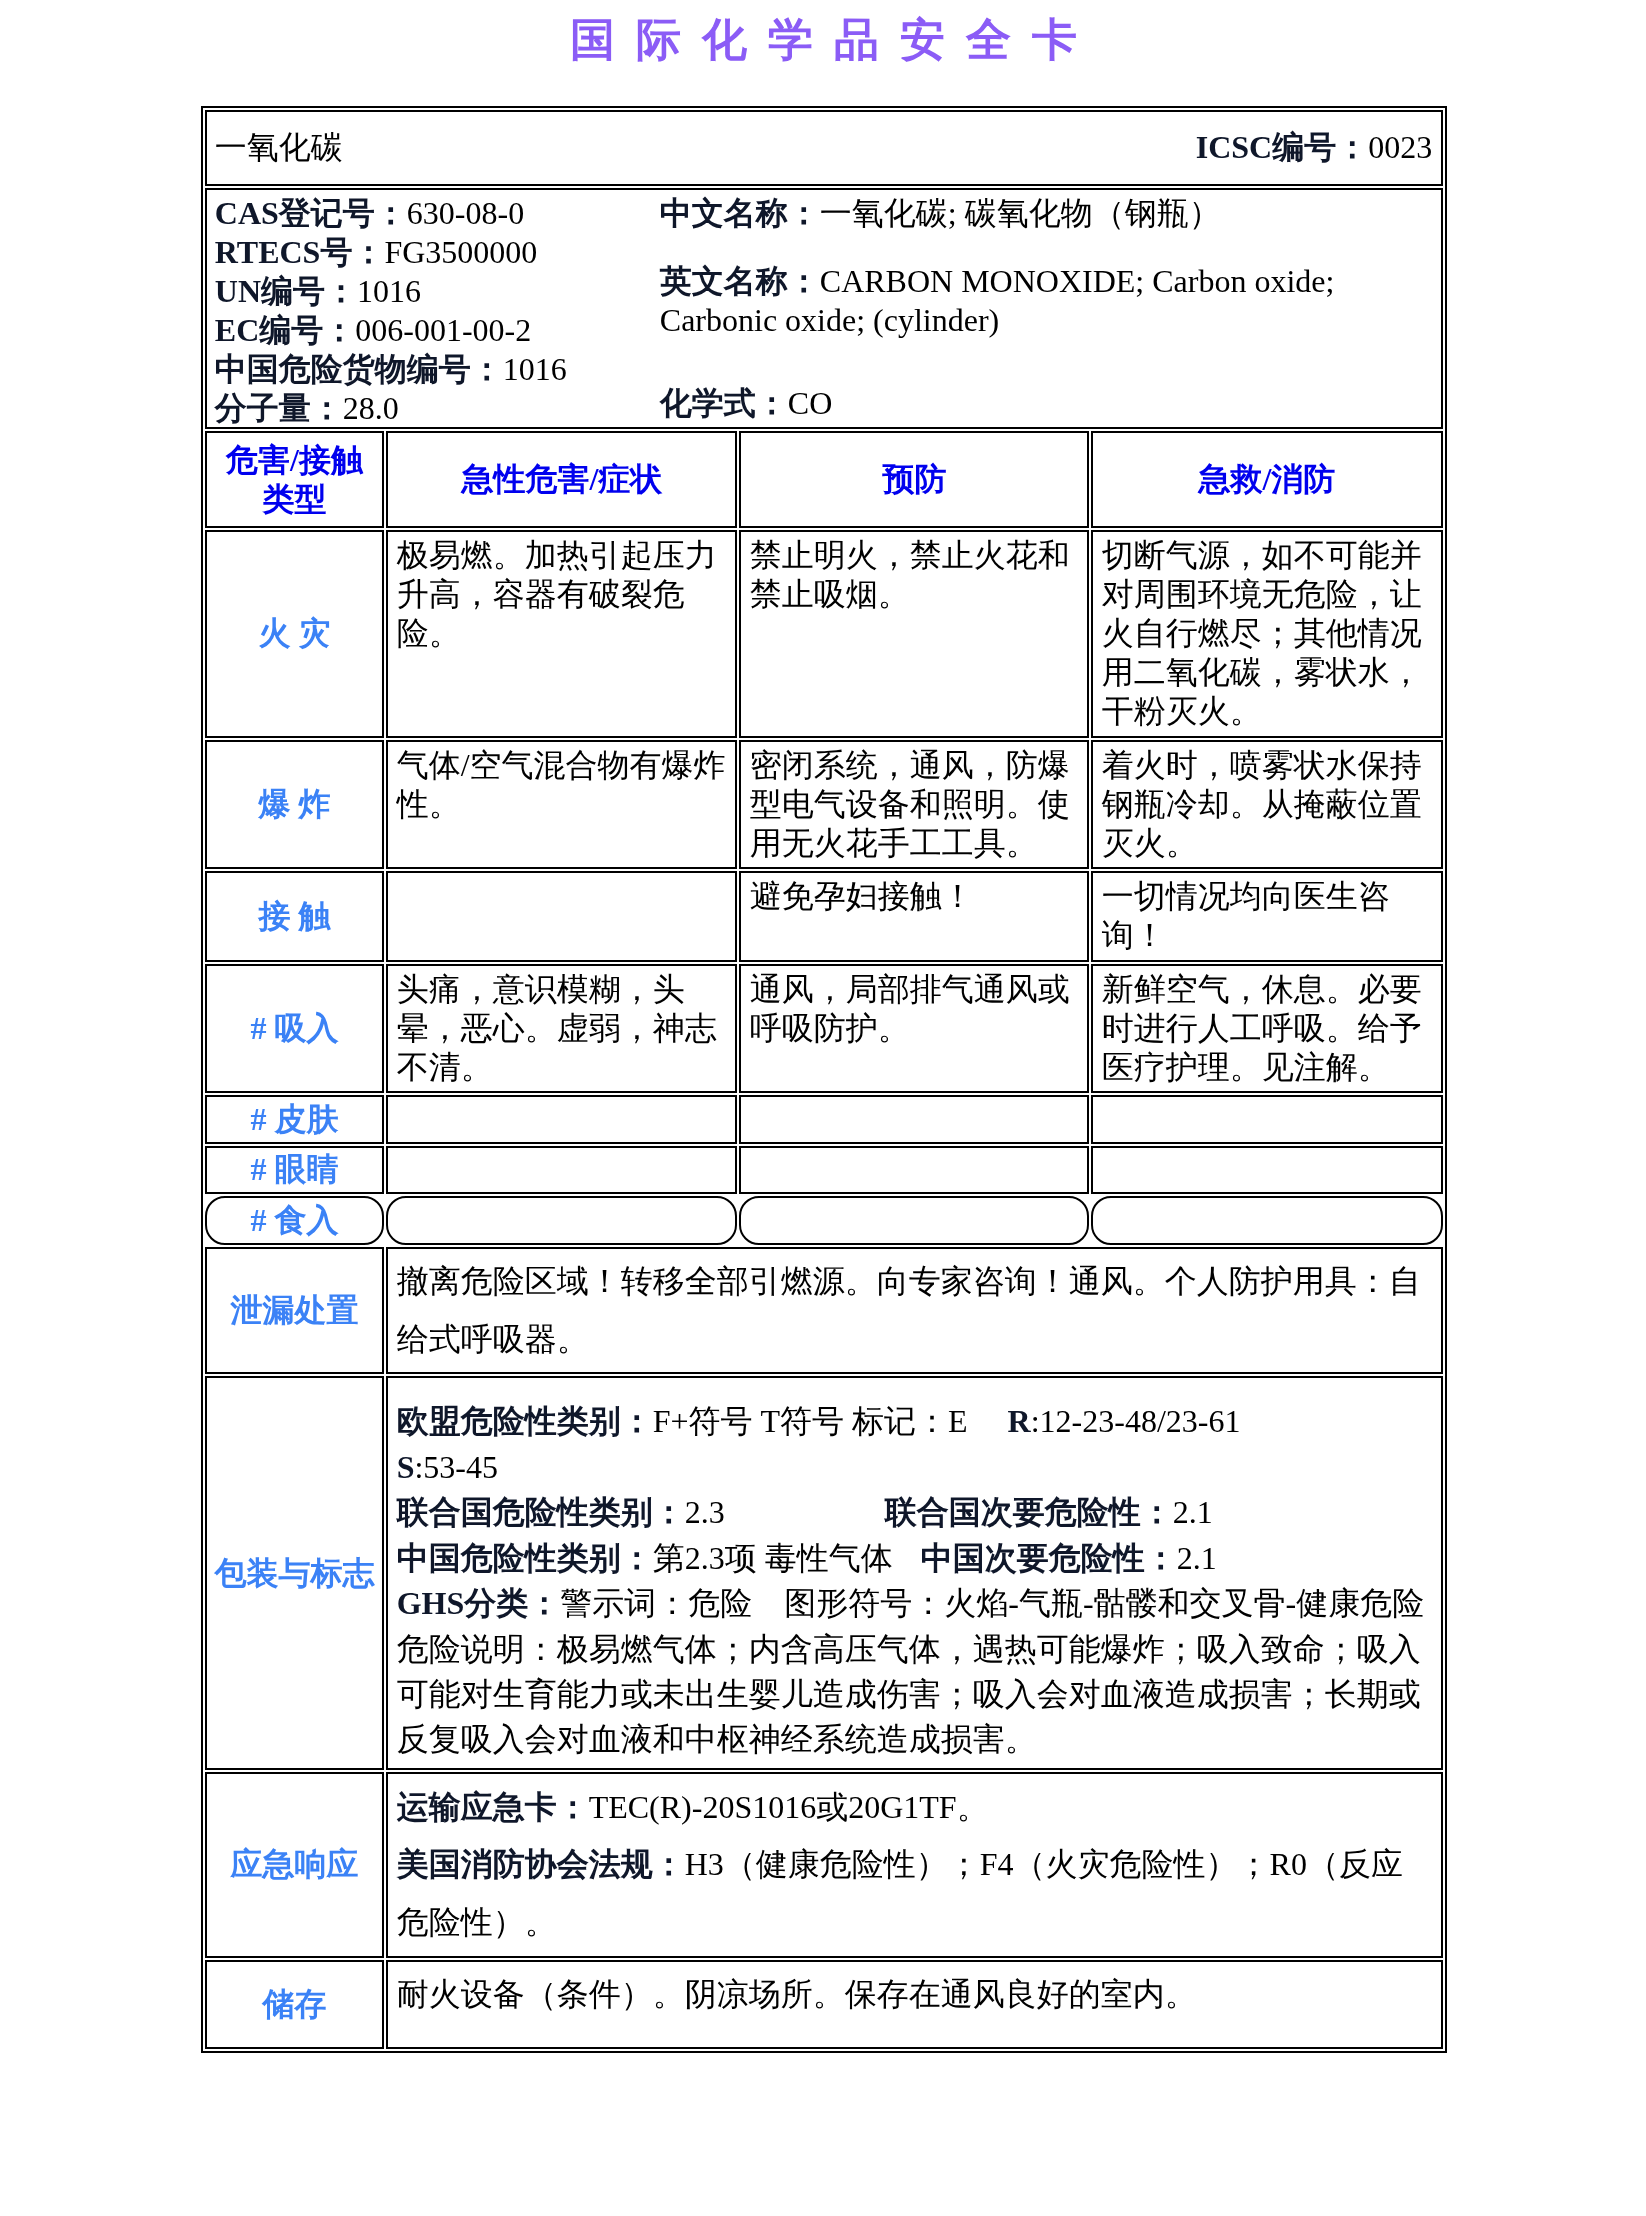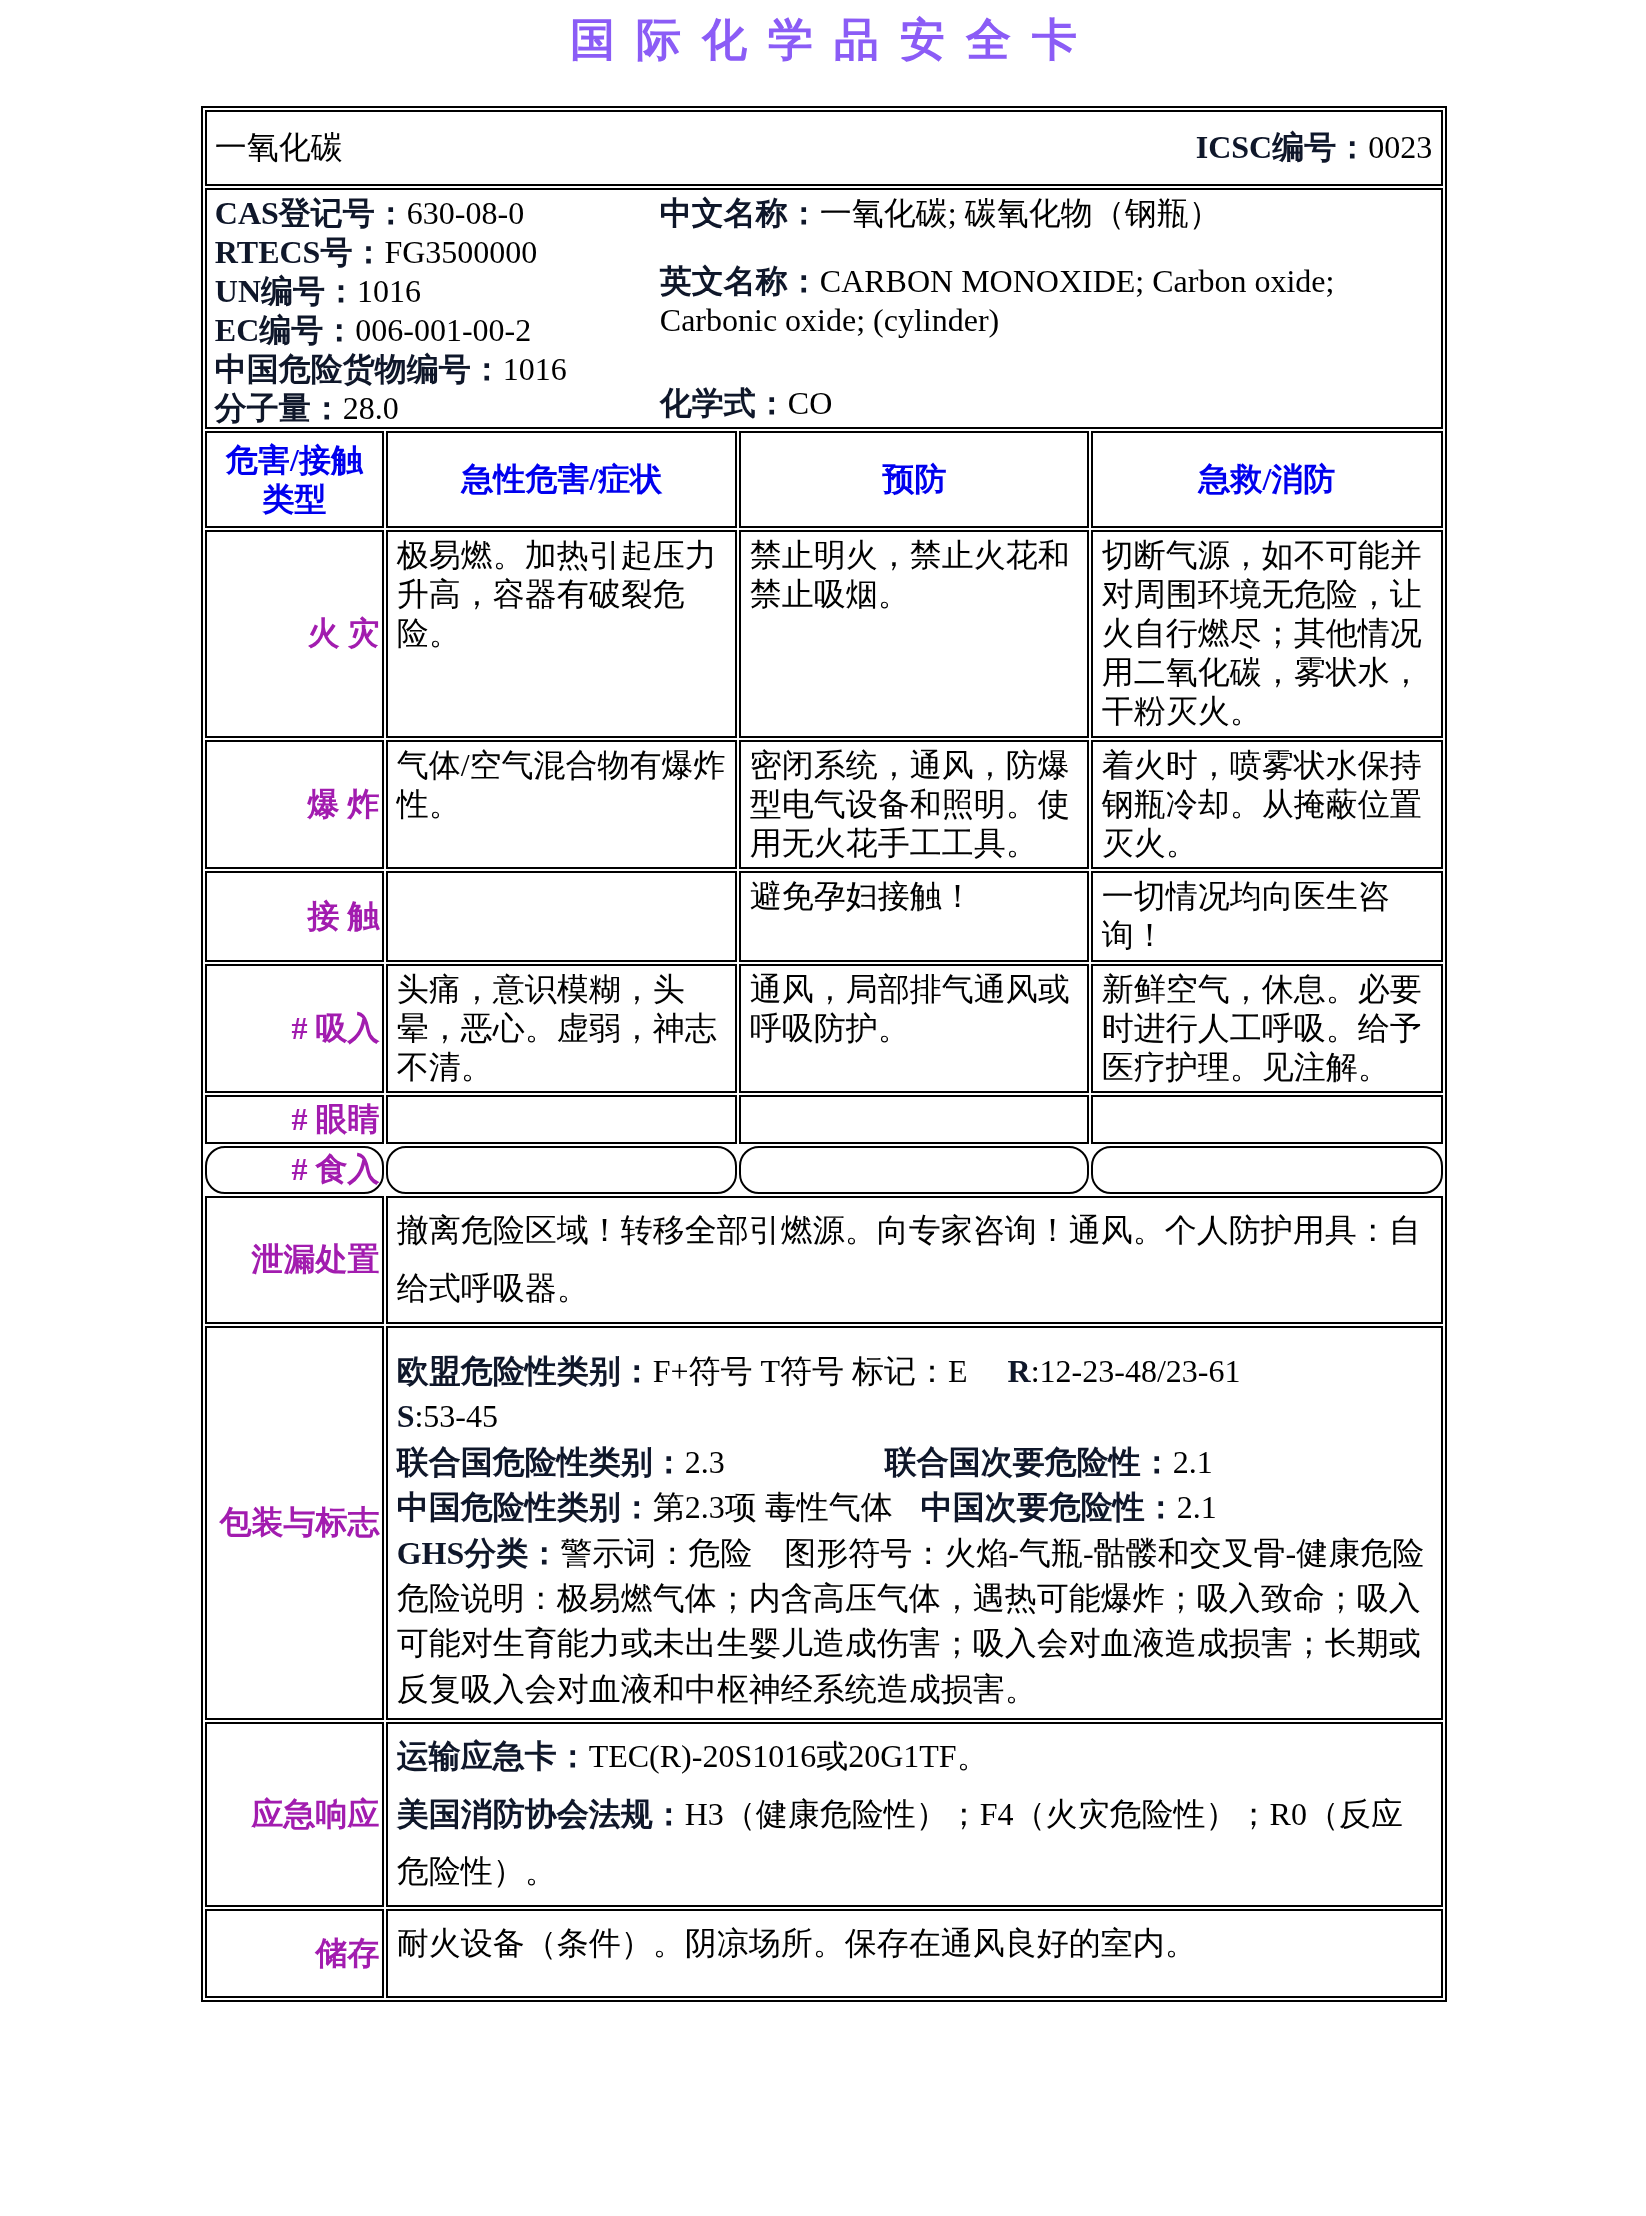--- a/index.html
+++ b/index.html
@@ -56,22 +56,22 @@
   .ident-right .en-line { margin-top: 29px; }
   .ident-right .formula-line { margin-top: auto; }
   
   .hdr td {
     height: 97px;
     color: #0000ee; font-weight: bold;
     text-align: center; vertical-align: middle;
   }
   
   .lbl {
-    color: #a21caf; font-weight: bold;
-    text-align: right; vertical-align: middle;
+    color: #3b82f6; font-weight: bold;
+    text-align: center; vertical-align: middle;
     padding: 2.8px 2.8px;
   }
   .r-fire td { height: 193px; }
   .r-expl td { height: 125px; }
   .r-cont td { height: 81px; }
   .r-inh  td { height: 115px; }
   .r-skin td { height: 45px; }
   .r-eye  td { height: 45px; }
   .r-ing  td { height: 48px; border-radius: 20px; }
   .r-spill td { height: 115px; }
@@ -164,20 +164,26 @@
         <td>一切情况均向医生咨询！</td>
       </tr>
 
       <tr class="r-inh">
         <td class="lbl"># 吸入</td>
         <td>头痛，意识模糊，头晕，恶心。虚弱，神志不清。</td>
         <td>通风，局部排气通风或呼吸防护。</td>
         <td>新鲜空气，休息。必要时进行人工呼吸。给予医疗护理。见注解。</td>
       </tr>
 
+      <tr class="r-skin">
+        <td class="lbl"># 皮肤</td>
+        <td></td>
+        <td></td>
+        <td></td>
+      </tr>
 
       <tr class="r-eye">
         <td class="lbl"># 眼睛</td>
         <td></td>
         <td></td>
         <td></td>
       </tr>
 
       <tr class="r-ing">
         <td class="lbl"># 食入</td>

